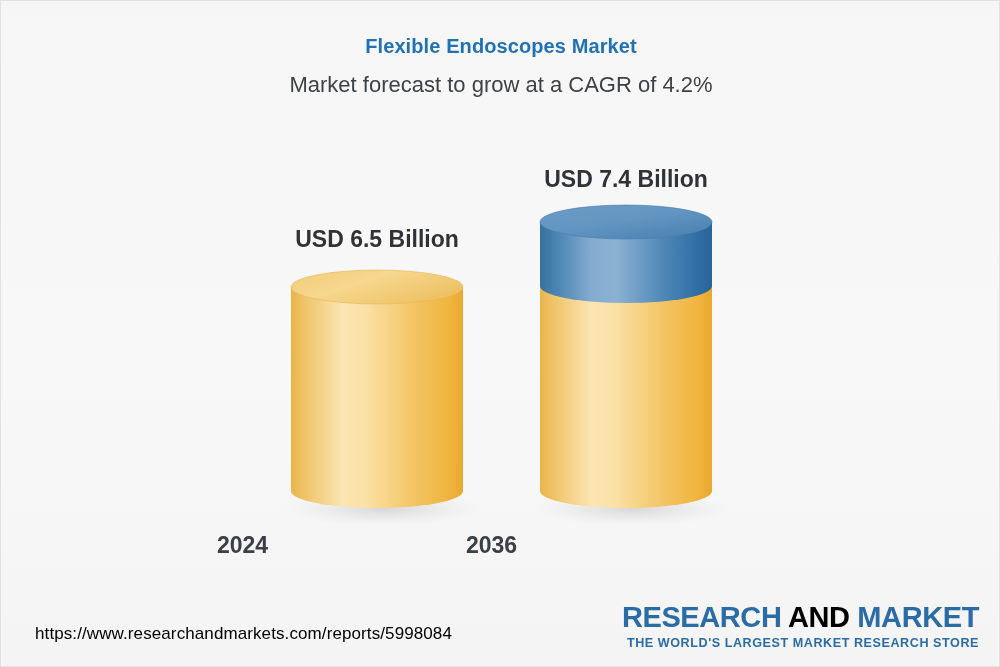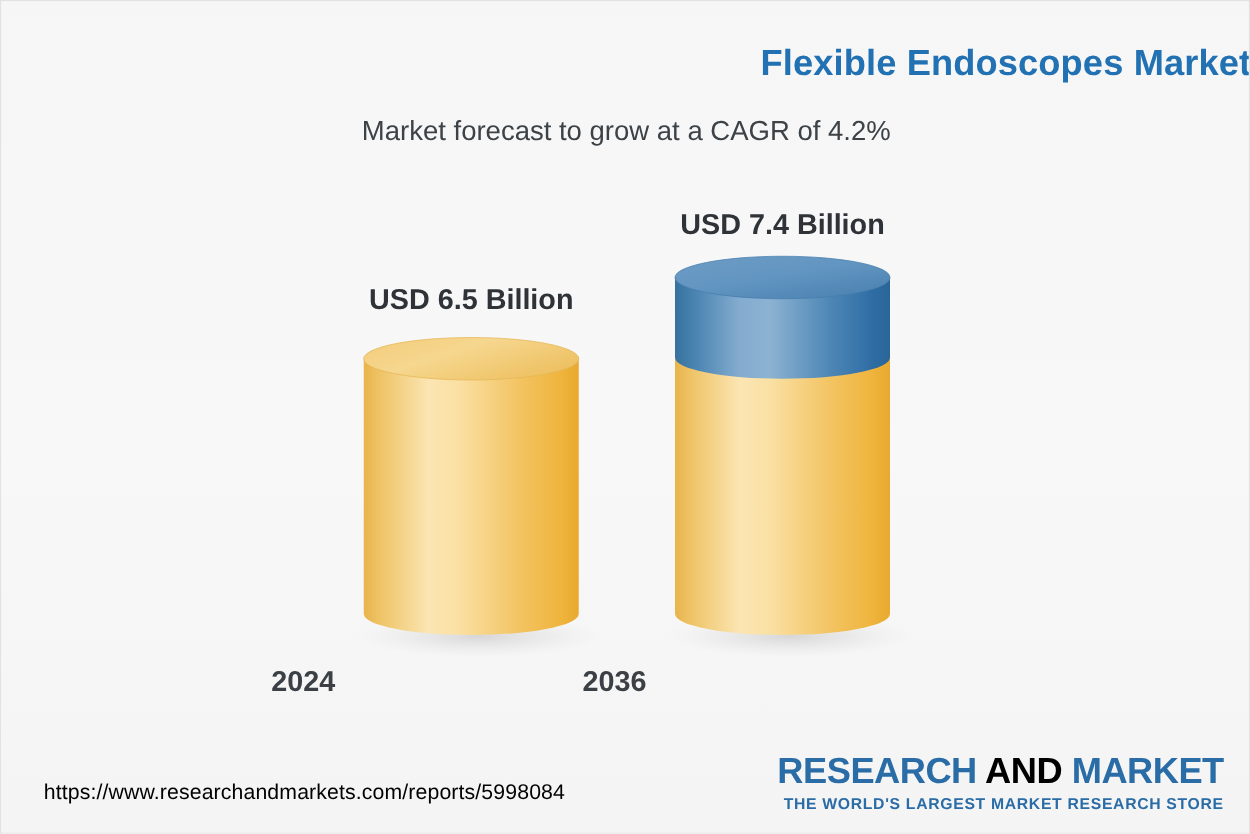--- a/index.html
+++ b/index.html
@@ -32,28 +32,27 @@
   
   .header {
     position: absolute;
     left: 0;
     top: 34px;
     width: 1000px;
     text-align: center;
   }
   .chart-title {
     margin: 0;
-    font-size: 29px;
+    font-size: 20px;
     font-weight: bold;
     color: #2271b3;
     letter-spacing: 0.1px;
-    text-align: right;
   }
   .chart-subtitle {
-    margin: 10px;
+    margin: 0;
     padding-top: 14px;
     font-size: 22px;
     font-weight: normal;
     color: #3d4247;
   }
 
   
   .plot {
     position: absolute;
     left: 0;

